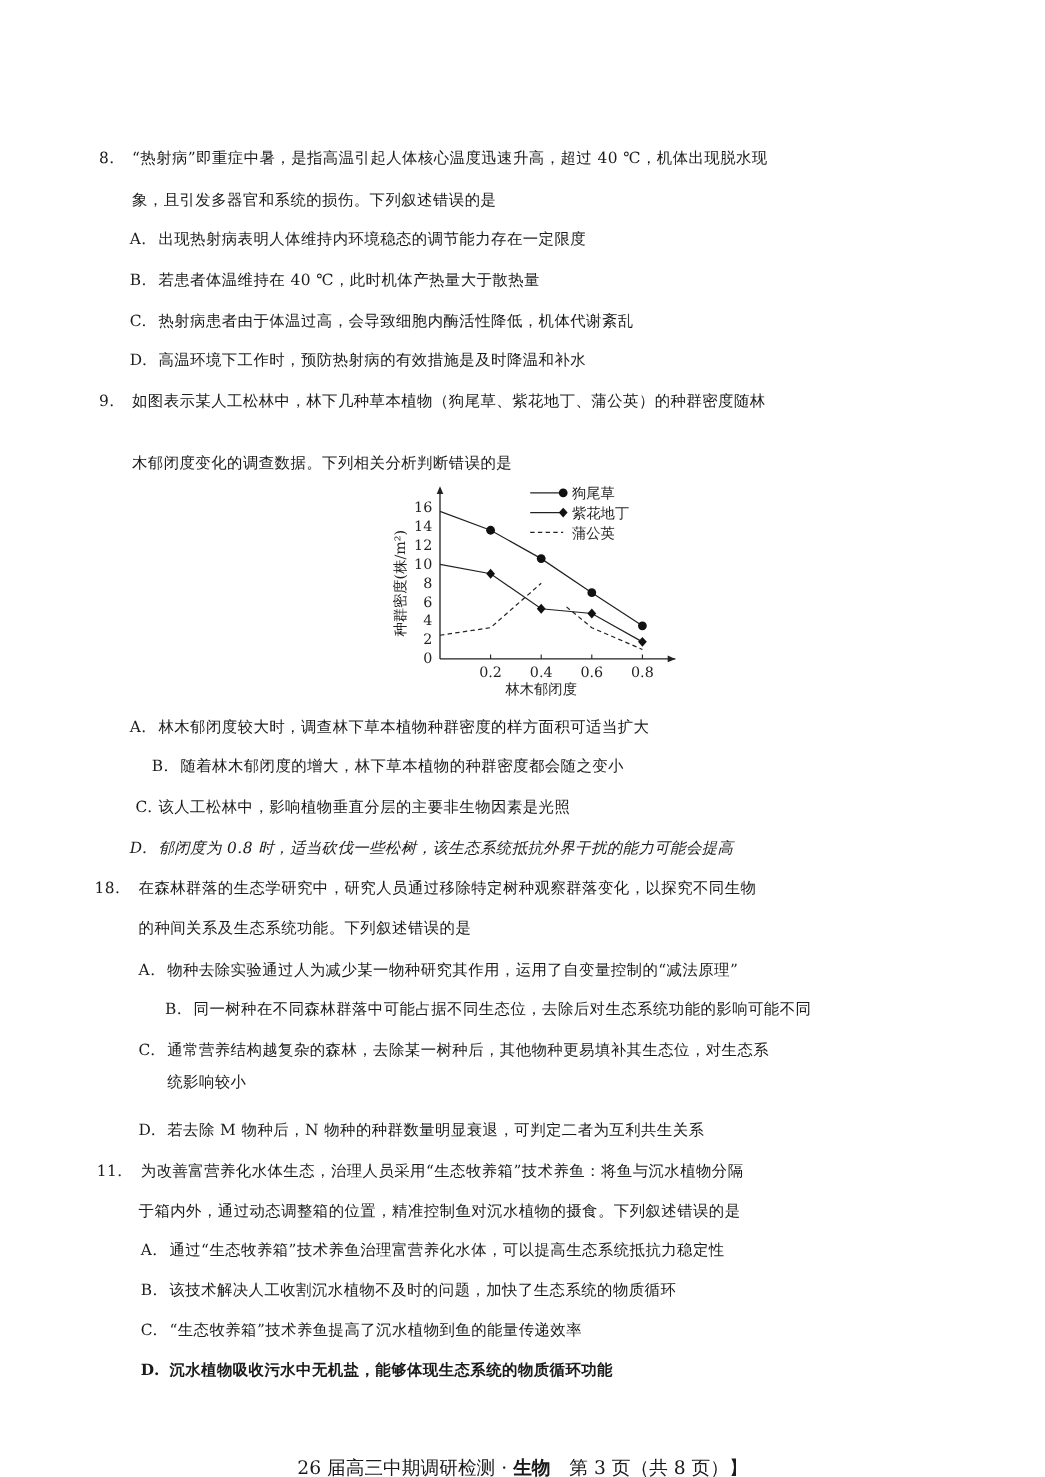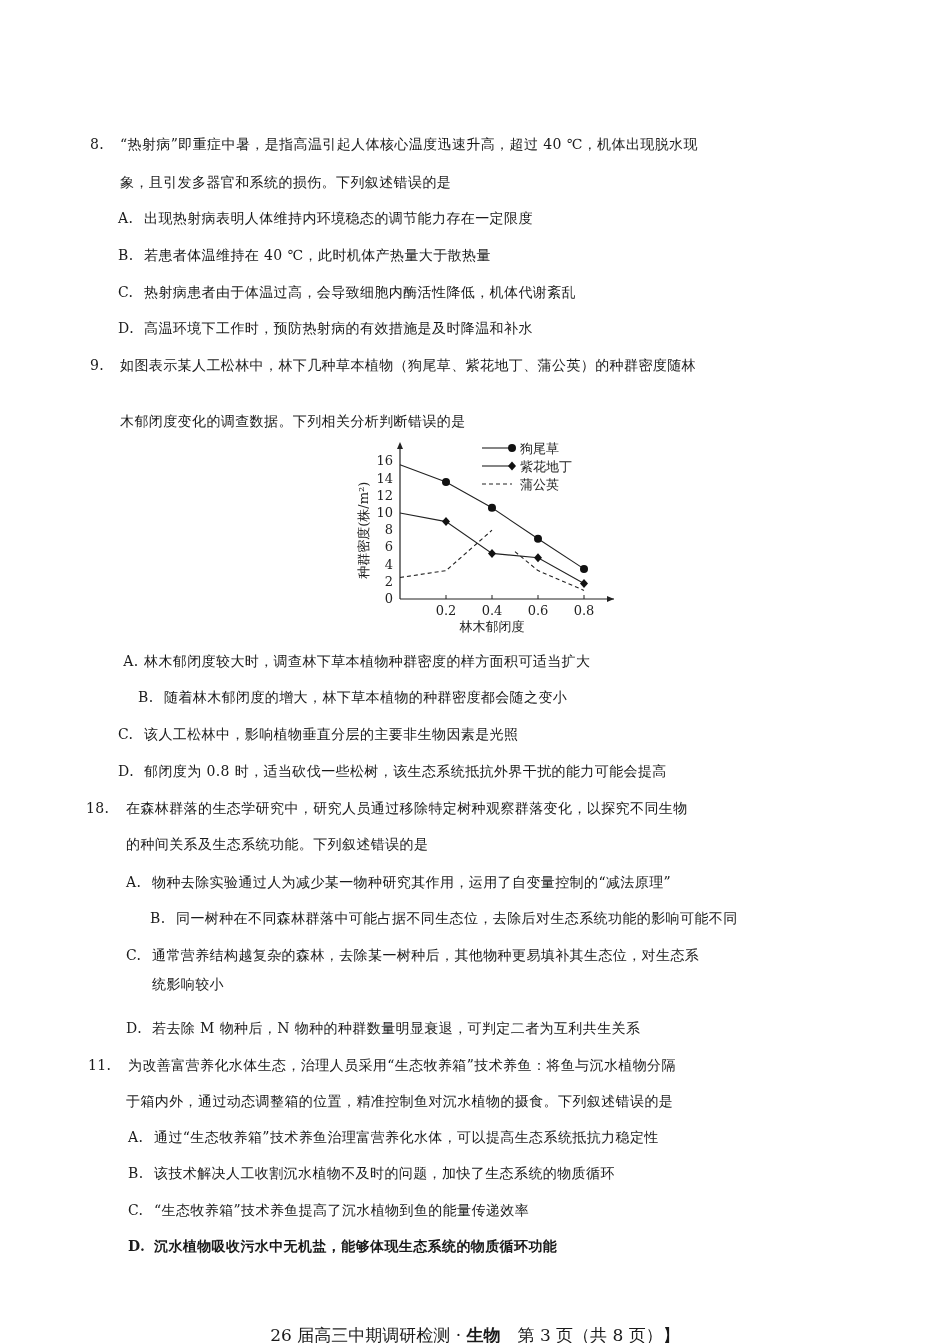--- a/index.html
+++ b/index.html
@@ -80,24 +80,24 @@
       <circle cx="160" cy="12" r="4" fill="#111"></circle>
       <text x="168" y="17" font-size="13" font-family="&quot;DejaVu Serif&quot;, &quot;Liberation Serif&quot;, serif" fill="#222">狗尾草</text>
       <line x1="130" y1="30" x2="160" y2="30" stroke="#222" stroke-width="1.1"></line>
       <path d="M160,25.5 L164,30 L160,34.5 L156,30 Z" fill="#111"></path>
       <text x="168" y="35" font-size="13" font-family="&quot;DejaVu Serif&quot;, &quot;Liberation Serif&quot;, serif" fill="#222">紫花地丁</text>
       <line x1="130" y1="48" x2="160" y2="48" stroke="#222" stroke-width="1.1" stroke-dasharray="4,3"></line>
       <text x="168" y="53" font-size="13" font-family="&quot;DejaVu Serif&quot;, &quot;Liberation Serif&quot;, serif" fill="#222">蒲公英</text>
     </svg>
 </div>
 
-<div class="line" style="left:118px; top:650px;text-align:center;"><span class="opt-label">A.</span><span>林木郁闭度较大时，调查林下草本植物种群密度的样方面积可适当扩大</span></div>
+<div class="line" style="left:118px; top:650px;"><span class="opt-label">A.</span><span>林木郁闭度较大时，调查林下草本植物种群密度的样方面积可适当扩大</span></div>
 <div class="line" style="left:118px; top:686px;margin-left:20px;"><span class="opt-label">B.</span><span>随着林木郁闭度的增大，林下草本植物的种群密度都会随之变小</span></div>
-<div class="line" style="left:118px; top:723px;"><span class="opt-label">C.</span><span>该人工松林中，影响植物垂直分层的主要非生物因素是光照</span></div>
-<div class="line" style="left:118px; top:760px;"><span class="opt-label">D.</span><span>郁闭度为 0.8 时，适当砍伐一些松树，该生态系统抵抗外界干扰的能力可能会提高</span></div>
+<div class="line" style="left:118px; top:723px;text-align:center;"><span class="opt-label">C.</span><span>该人工松林中，影响植物垂直分层的主要非生物因素是光照</span></div>
+<div class="line" style="left:118px; top:760px;font-style:italic;"><span class="opt-label">D.</span><span>郁闭度为 0.8 时，适当砍伐一些松树，该生态系统抵抗外界干扰的能力可能会提高</span></div>
 
 <div class="line" style="left:86px; top:797px;">
   <span class="qnum" style="width:40px;">18.</span><span>在森林群落的生态学研究中，研究人员通过移除特定树种观察群落变化，以探究不同生物</span>
 </div>
 <div class="line" style="left:126px; top:833px;">的种间关系及生态系统功能。下列叙述错误的是</div>
 <div class="line" style="left:126px; top:871px;"><span class="opt-label">A.</span><span>物种去除实验通过人为减少某一物种研究其作用，运用了自变量控制的“减法原理”</span></div>
 <div class="line" style="left:126px; top:907px;margin-left:24px;"><span class="opt-label">B.</span><span>同一树种在不同森林群落中可能占据不同生态位，去除后对生态系统功能的影响可能不同</span></div>
 <div class="line" style="left:126px; top:944px;"><span class="opt-label">C.</span><span>通常营养结构越复杂的森林，去除某一树种后，其他物种更易填补其生态位，对生态系</span></div>
 <div class="line" style="left:152px; top:973px;">统影响较小</div>
 <div class="line" style="left:126px; top:1017px;"><span class="opt-label">D.</span><span>若去除 M 物种后，N 物种的种群数量明显衰退，可判定二者为互利共生关系</span></div>

